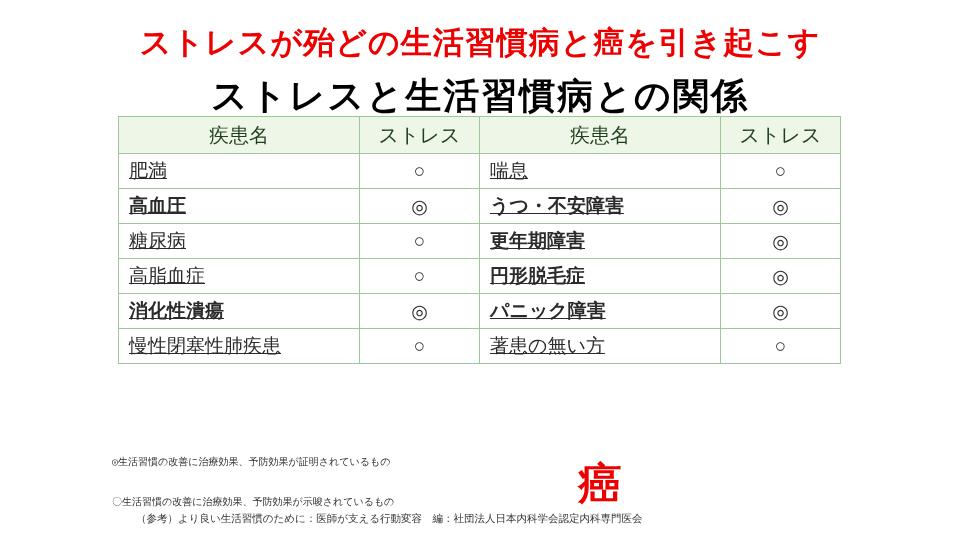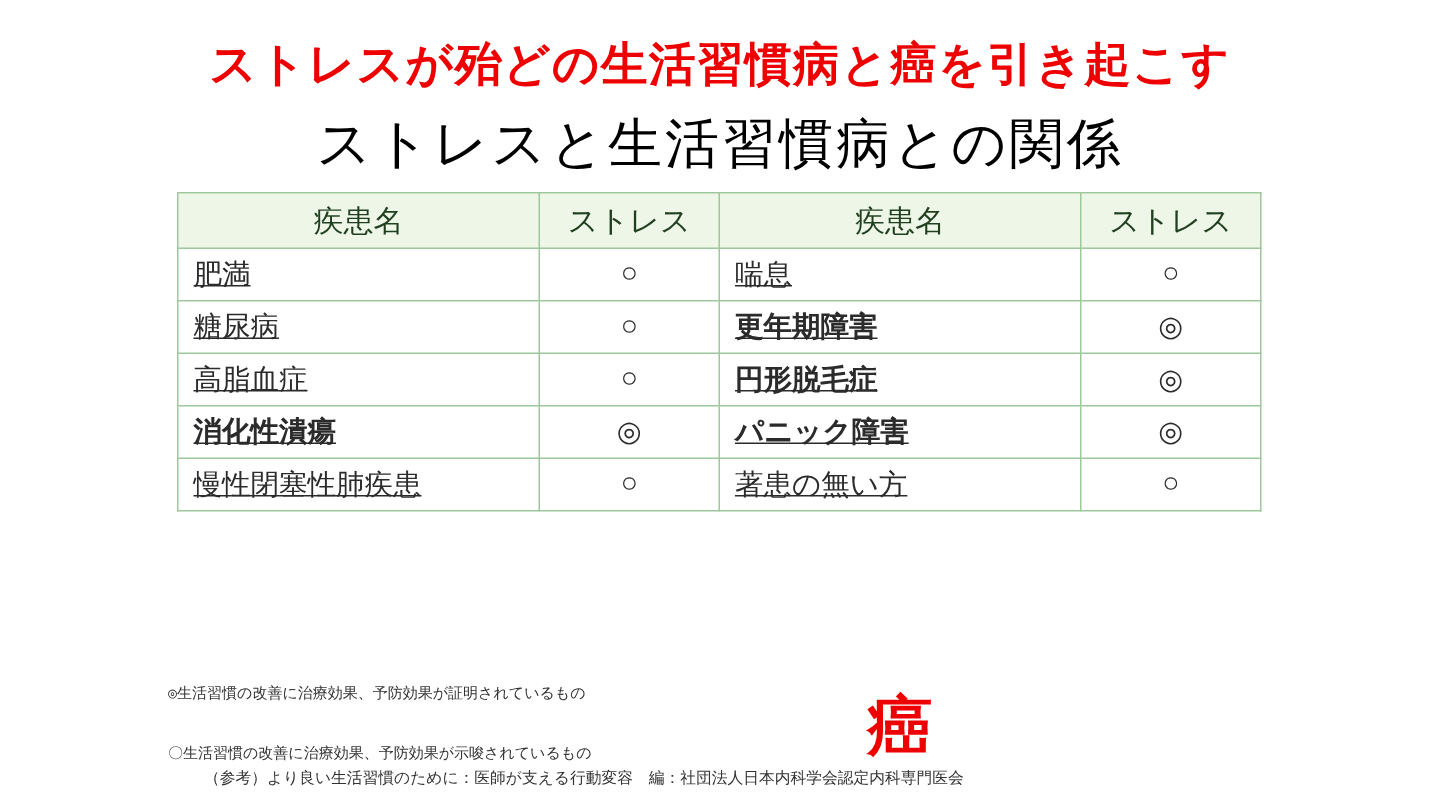--- a/index.html
+++ b/index.html
@@ -32,27 +32,27 @@
     letter-spacing: 1px;
   }
   .subtitle {
     position: absolute;
     top: 72px;
     left: 0;
     width: 960px;
     text-align: center;
     color: #000000;
     font-family: "Liberation Serif", serif;
-    font-weight: normal;
+    font-weight: bold;
     font-size: 36px;
     letter-spacing: 2px;
   }
   table.matrix {
     position: absolute;
-    top: 128px;
+    top: 116px;
     left: 118px;
     width: 722px;
     border-collapse: collapse;
     table-layout: fixed;
   }
   table.matrix th, table.matrix td {
     border: 1px solid #9ec89b;
     height: 34px;
     padding: 0 10px;
     font-size: 19px;
@@ -137,20 +137,26 @@
       </tr>
     </thead>
     <tbody>
         <tr>
           <td class="name">肥満</td>
           <td class="mark">○</td>
           <td class="name">喘息</td>
           <td class="mark">○</td>
         </tr>
         <tr>
+          <td class="name bold-blue">高血圧</td>
+          <td class="mark">◎</td>
+          <td class="name bold-blue">うつ・不安障害</td>
+          <td class="mark">◎</td>
+        </tr>
+        <tr>
           <td class="name">糖尿病</td>
           <td class="mark">○</td>
           <td class="name bold-blue">更年期障害</td>
           <td class="mark">◎</td>
         </tr>
         <tr>
           <td class="name">高脂血症</td>
           <td class="mark">○</td>
           <td class="name bold-blue">円形脱毛症</td>
           <td class="mark">◎</td>

